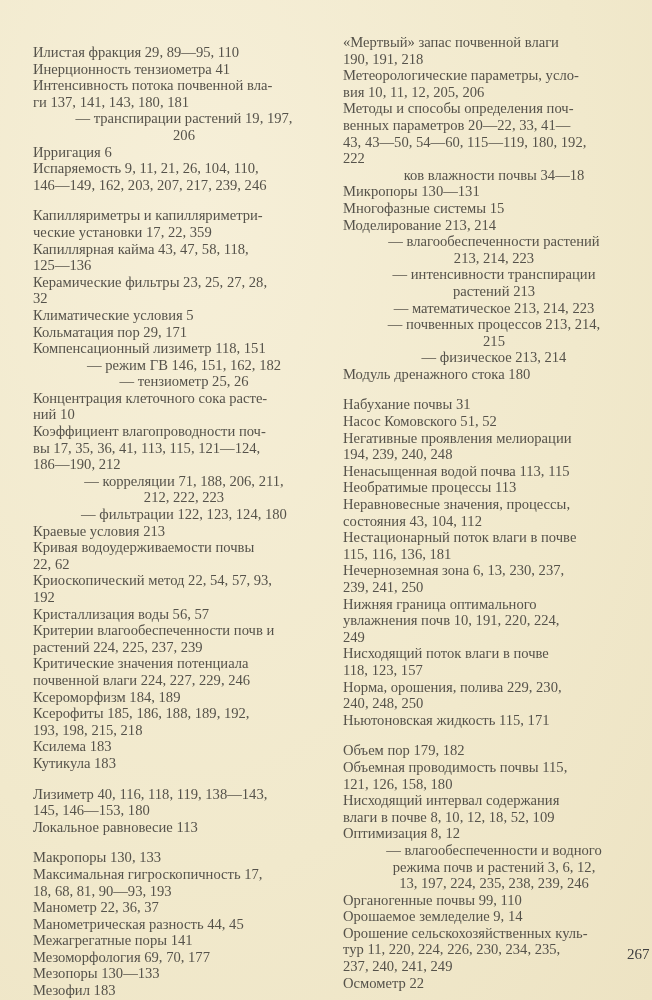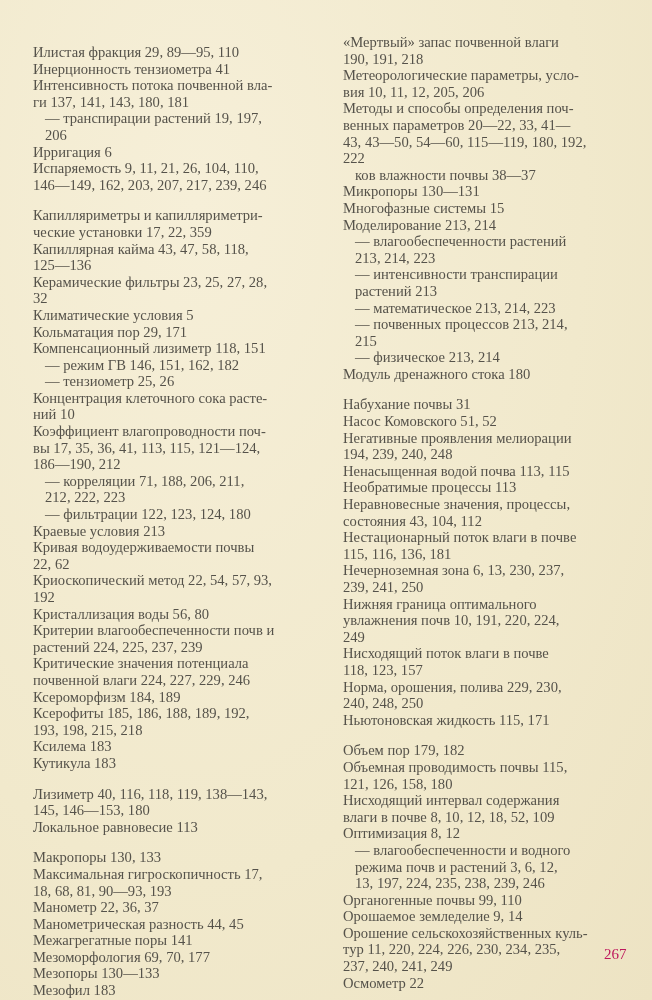--- a/index.html
+++ b/index.html
@@ -9,23 +9,23 @@
     background-image: radial-gradient(ellipse at 30% 20%, #f6efd8 0%, #f1e9cc 60%, #ede3c3 100%);
     font-family:"Liberation Serif","DejaVu Serif",serif;
     color:#55524a;
     position:relative;
   }
   .col { position:absolute; top:44px; width:290px; font-size:14.6px; line-height:16.6px; }
   .col.left { left:33px; }
   .col.right { left:343px; top:34px; }
   .entry { margin:0; text-align:left; }
   .entry .t { display:block; }
-  .sub { padding-left:12px; }
+  .sub { padding-left:12px;text-align:center; }
   .gap { height:14px; }
-  .pagenum { position:absolute; left:604px; top:946px; font-size:15px; color:#be185d; }
+  .pagenum { position:absolute; left:627px; top:946px; font-size:15px; color:#404040; }
 </style>
 </head>
 <body>
 
 <div class="col left" id="left">
     <div>
       <div class="entry">
         <span class="t">Илистая фракция 29, 89—95, 110</span>
       </div>
       <div class="entry">
@@ -97,21 +97,21 @@
       </div>
       <div class="entry">
         <span class="t">Кривая водоудерживаемости почвы</span>
         <span class="t">22, 62</span>
       </div>
       <div class="entry">
         <span class="t">Криоскопический метод 22, 54, 57, 93,</span>
         <span class="t">192</span>
       </div>
       <div class="entry">
-        <span class="t">Кристаллизация воды 56, 80</span>
+        <span class="t">Кристаллизация воды 56, 57</span>
       </div>
       <div class="entry">
         <span class="t">Критерии влагообеспеченности почв и</span>
         <span class="t">растений 224, 225, 237, 239</span>
       </div>
       <div class="entry">
         <span class="t">Критические значения потенциала</span>
         <span class="t">почвенной влаги 224, 227, 229, 246</span>
       </div>
       <div class="entry">
@@ -180,21 +180,21 @@
         <span class="t">Метеорологические параметры, усло-</span>
         <span class="t">вия 10, 11, 12, 205, 206</span>
       </div>
       <div class="entry">
         <span class="t">Методы и способы определения поч-</span>
         <span class="t">венных параметров 20—22, 33, 41—</span>
         <span class="t">43, 43—50, 54—60, 115—119, 180, 192,</span>
         <span class="t">222</span>
       </div>
       <div class="entry">
-        <span class="t sub">ков влажности почвы 38—37</span>
+        <span class="t sub">ков влажности почвы 34—18</span>
       </div>
       <div class="entry">
         <span class="t">Микропоры 130—131</span>
       </div>
       <div class="entry">
         <span class="t">Многофазные системы 15</span>
       </div>
       <div class="entry">
         <span class="t">Моделирование 213, 214</span>
       </div>

